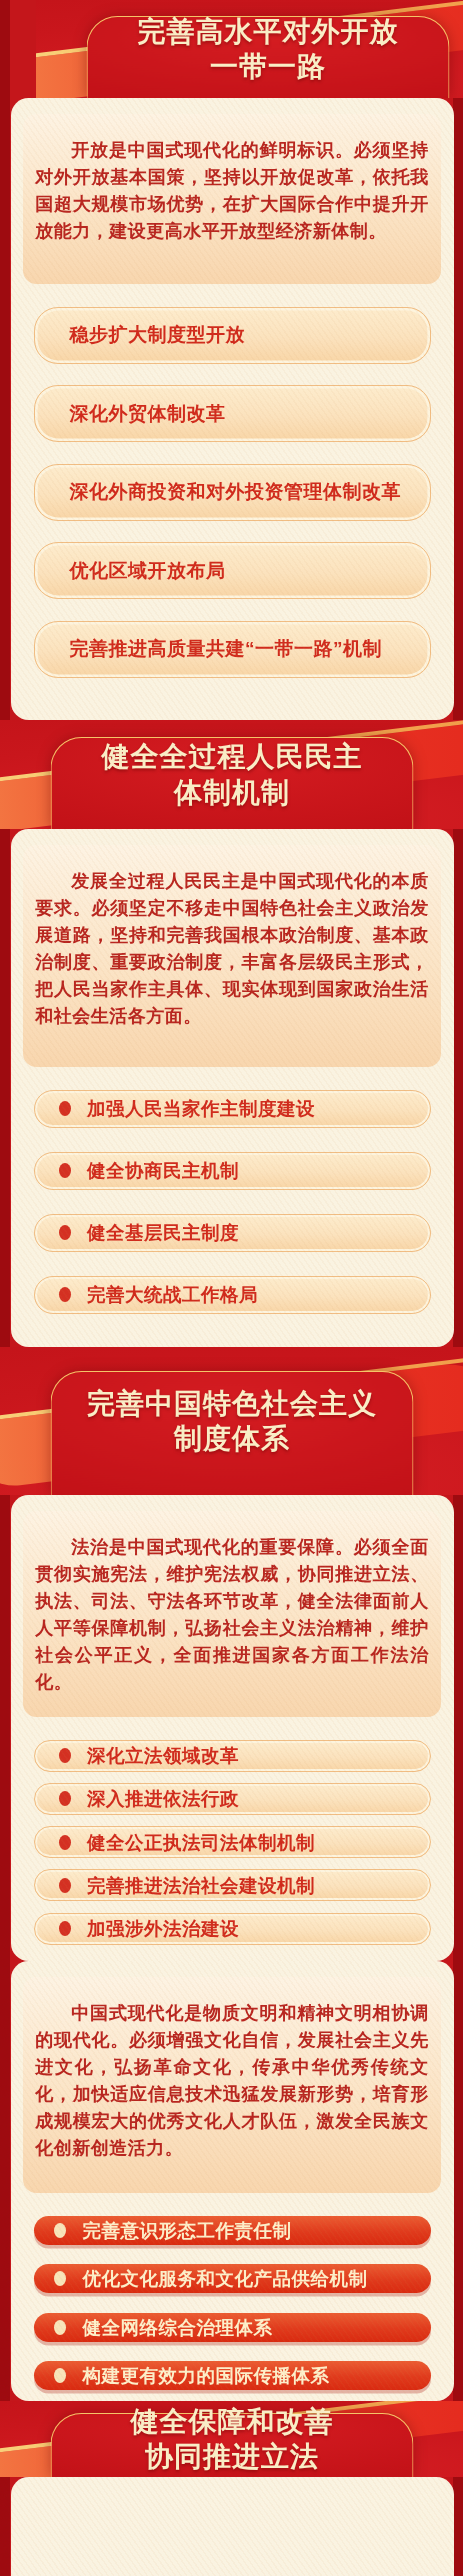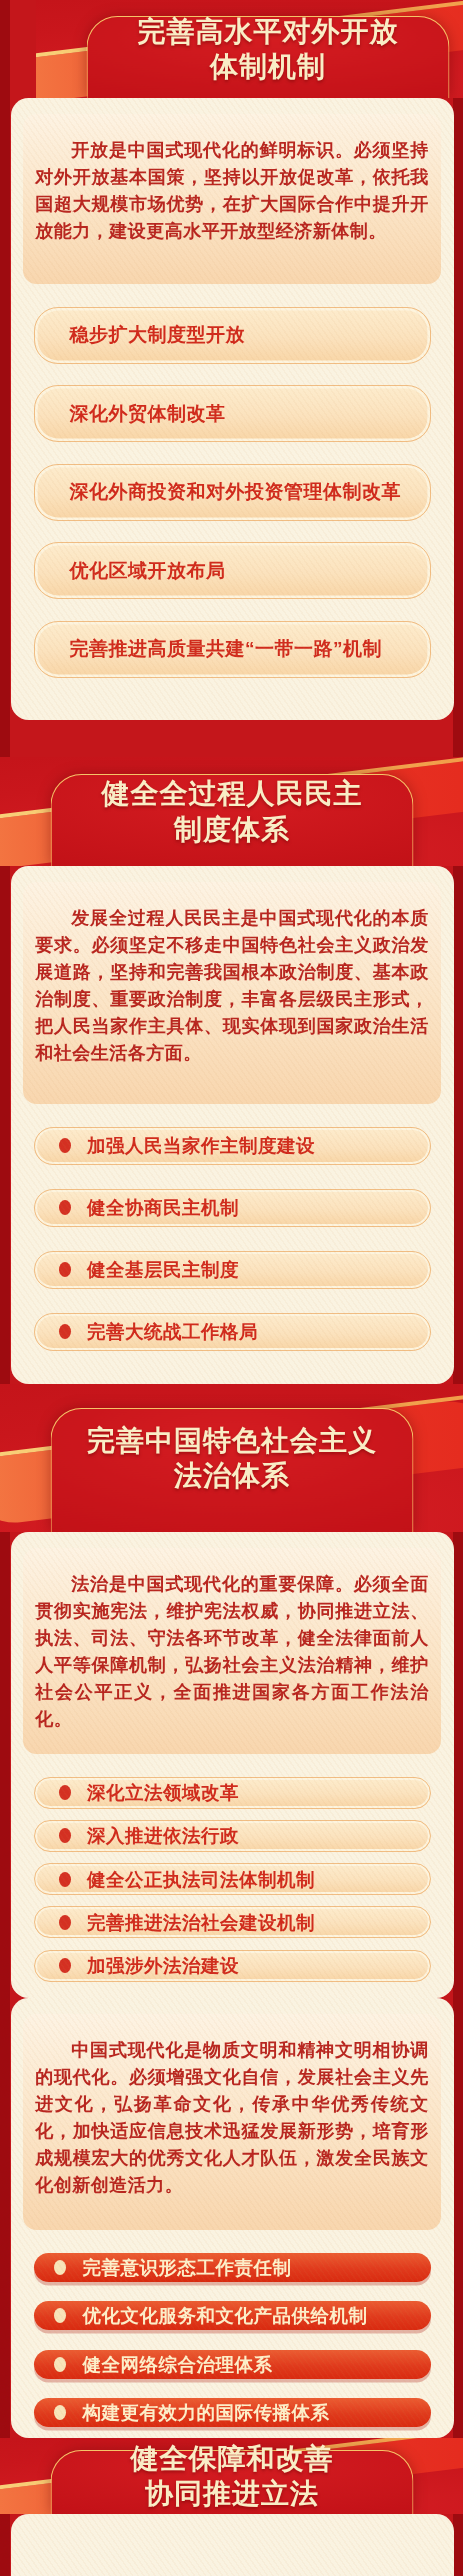--- a/index.html
+++ b/index.html
@@ -155,21 +155,21 @@
 </style>
 </head>
 <body>
 
 <div class="page" id="page-root">
     <div class="banner" style="height: 98px; margin-left: 36px;">
       <div class="ribbon"></div>
       <div class="stage"></div>
       <div class="banner-title">
         <div class="tline">完善高水平对外开放</div>
-        <div class="tline">体制机制</div>
+        <div class="tline">一带一路</div>
       </div>
     </div>
     <div class="card" style="height: 622px;">
       <div class="intro" style="height: 170px;">
         <p class="intro-text" style="font-size: 18px;">开放是中国式现代化的鲜明标识。必须坚持对外开放基本国策，坚持以开放促改革，依托我国超大规模市场优势，在扩大国际合作中提升开放能力，建设更高水平开放型经济新体制。</p>
       </div>
       <div class="pill light" style="height: 57px; margin-top: 23px;">
         <span class="pill-label">稳步扩大制度型开放</span>
       </div>
       <div class="pill light" style="height: 57px; margin-top: 21.6px;">
@@ -178,26 +178,26 @@
       <div class="pill light" style="height: 57px; margin-top: 21.6px;">
         <span class="pill-label">深化外商投资和对外投资管理体制改革</span>
       </div>
       <div class="pill light" style="height: 57px; margin-top: 21.6px;">
         <span class="pill-label">优化区域开放布局</span>
       </div>
       <div class="pill light" style="height: 57px; margin-top: 21.6px;">
         <span class="pill-label">完善推进高质量共建“一带一路”机制</span>
       </div>
     </div>
-    <div class="banner" style="height: 109px; margin-top: 37px;">
+    <div class="banner" style="height: 109px;">
       <div class="ribbon"></div>
       <div class="stage"></div>
       <div class="banner-title">
         <div class="tline">健全全过程人民民主</div>
-        <div class="tline">制度体系</div>
+        <div class="tline">体制机制</div>
       </div>
     </div>
     <div class="card" style="height: 518px;">
       <div class="intro" style="height: 222px;">
         <p class="intro-text" style="font-size: 18px;">发展全过程人民民主是中国式现代化的本质要求。必须坚定不移走中国特色社会主义政治发展道路，坚持和完善我国根本政治制度、基本政治制度、重要政治制度，丰富各层级民主形式，把人民当家作主具体、现实体现到国家政治生活和社会生活各方面。</p>
       </div>
       <div class="pill dotted" style="height: 38px; margin-top: 23px;">
         <span class="bullet"></span>
         <span class="pill-label">加强人民当家作主制度建设</span>
       </div>
@@ -212,21 +212,21 @@
       <div class="pill dotted" style="height: 38px; margin-top: 24px;">
         <span class="bullet"></span>
         <span class="pill-label">完善大统战工作格局</span>
       </div>
     </div>
     <div class="banner" style="height: 148px;">
       <div class="ribbon"></div>
       <div class="stage"></div>
       <div class="banner-title">
         <div class="tline">完善中国特色社会主义</div>
-        <div class="tline">法治体系</div>
+        <div class="tline">制度体系</div>
       </div>
     </div>
     <div class="card" style="height: 466px;">
       <div class="intro" style="height: 206px;">
         <p class="intro-text" style="font-size: 18px;">法治是中国式现代化的重要保障。必须全面贯彻实施宪法，维护宪法权威，协同推进立法、执法、司法、守法各环节改革，健全法律面前人人平等保障机制，弘扬社会主义法治精神，维护社会公平正义，全面推进国家各方面工作法治化。</p>
       </div>
       <div class="pill dotted" style="height: 32px; margin-top: 23px;">
         <span class="bullet"></span>
         <span class="pill-label">深化立法领域改革</span>
       </div>

